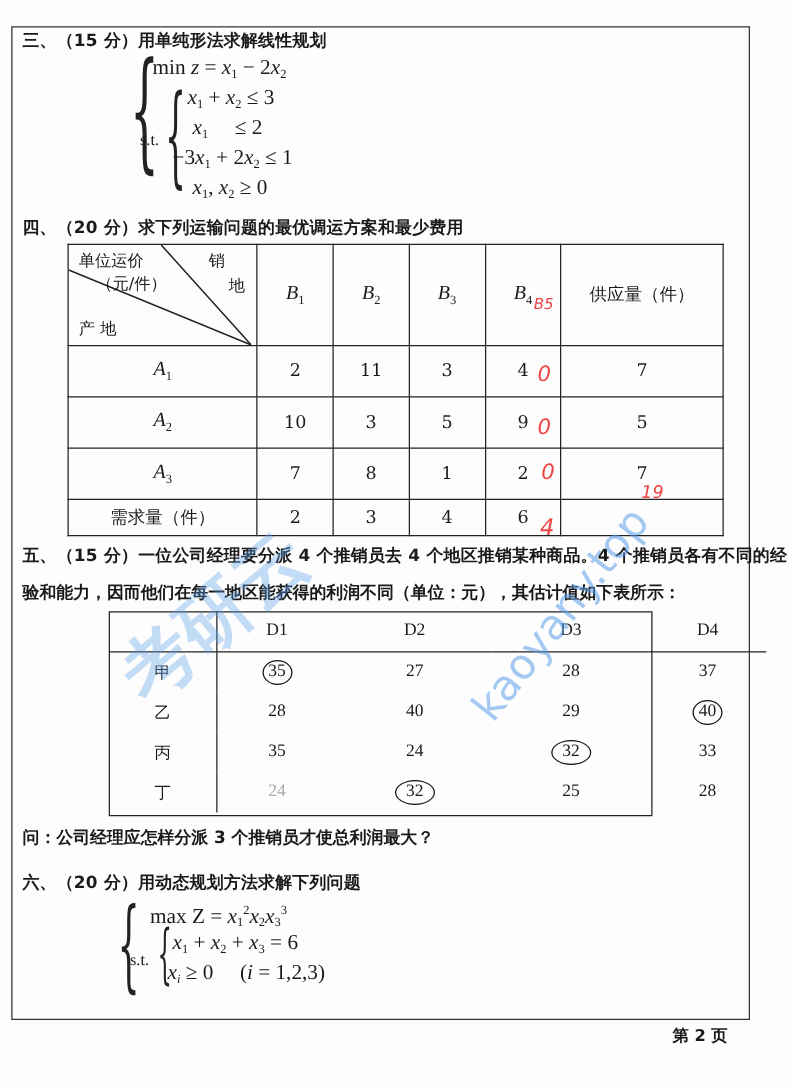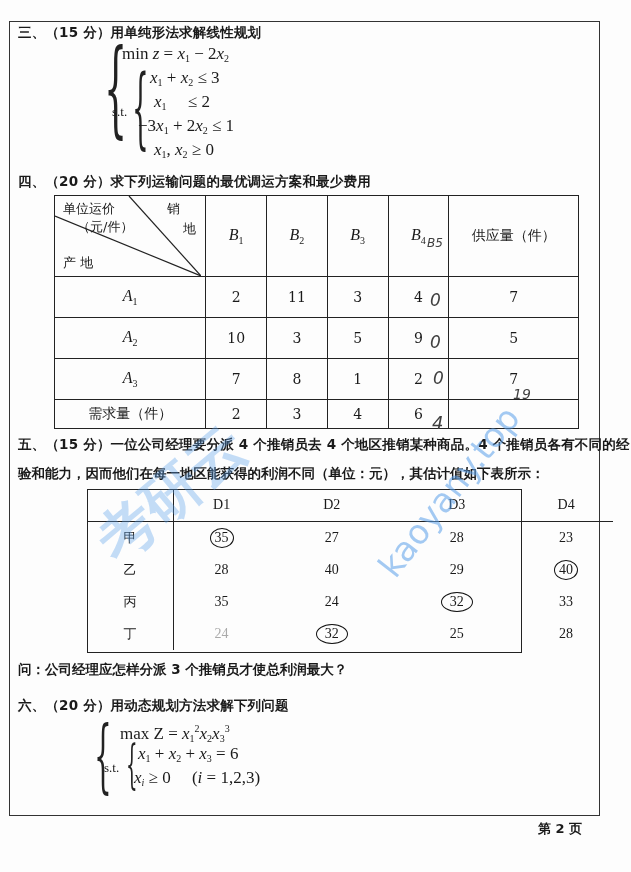--- a/index.html
+++ b/index.html
@@ -44,21 +44,21 @@
 
   
   .t2 { left: 87px; top: 489px; width: 526px; }
   .t2 td { font-size: 14px; text-align: center; padding: 0; height: 32px; font-family: "Liberation Serif", serif; }
   .t2 .rowh { border-right: 1.5px solid #222; width: 86px; font-family: "DejaVu Sans", sans-serif; font-size: 13px; }
   .t2 .head td { border-bottom: 1.5px solid #222; height: 32px; }
   .t2-border { position: absolute; left: 87px; top: 489px; width: 435px; height: 164px; border: 1.5px solid #222; box-sizing: border-box; pointer-events: none; }
   .circled { display: inline-block; border: 1.3px solid #111; border-radius: 50%; padding: 1px 4px; }
   .faint { color: #aaa; }
 
-  .hand { position: absolute; font-family: "DejaVu Sans", sans-serif; color: #404040; font-style: italic; }
+  .hand { position: absolute; font-family: "DejaVu Sans", sans-serif; color: #ef4444; font-style: italic; }
   .watermark {
     position: absolute; color: #5aa0ea; opacity: 0.55; font-family: "DejaVu Sans", sans-serif;
     pointer-events: none; white-space: nowrap;
   }
   .page-num { position: absolute; left: 538px; top: 820px; font-size: 13px; font-weight: bold; font-family: "DejaVu Sans", sans-serif; }
 </style>
 </head>
 <body>
 
 <div class="frame"></div>
@@ -146,21 +146,21 @@
     <td>D1</td>
     <td>D2</td>
     <td>D3</td>
     <td>D4</td>
   </tr>
   <tr>
     <td class="rowh">甲</td>
     <td><span class="circled">35</span></td>
     <td>27</td>
     <td>28</td>
-    <td>23</td>
+    <td>37</td>
   </tr>
   <tr>
     <td class="rowh">乙</td>
     <td>28</td>
     <td>40</td>
     <td>29</td>
     <td><span class="circled">40</span></td>
   </tr>
   <tr>
     <td class="rowh">丙</td>

